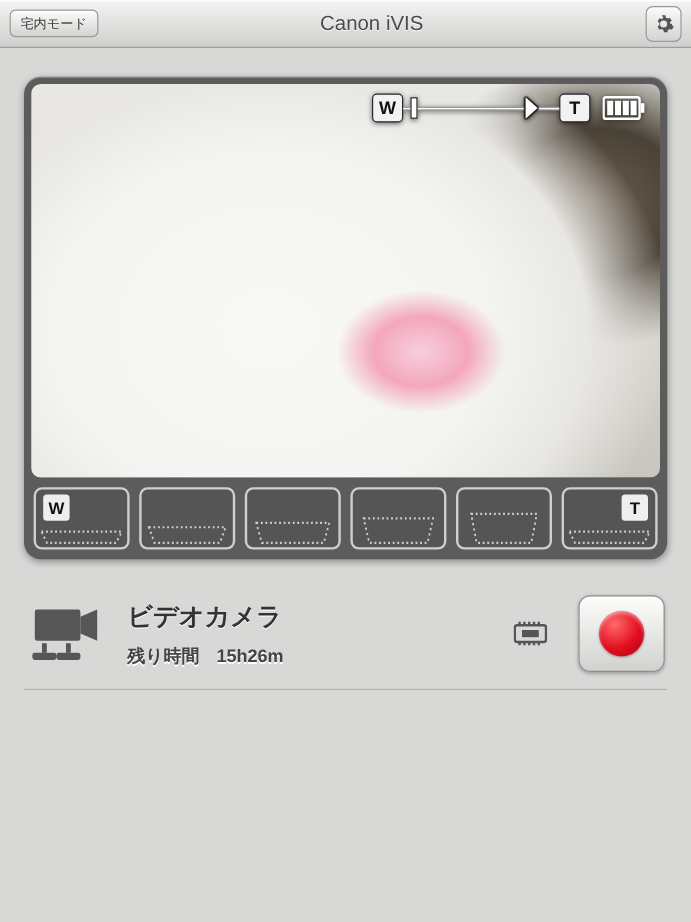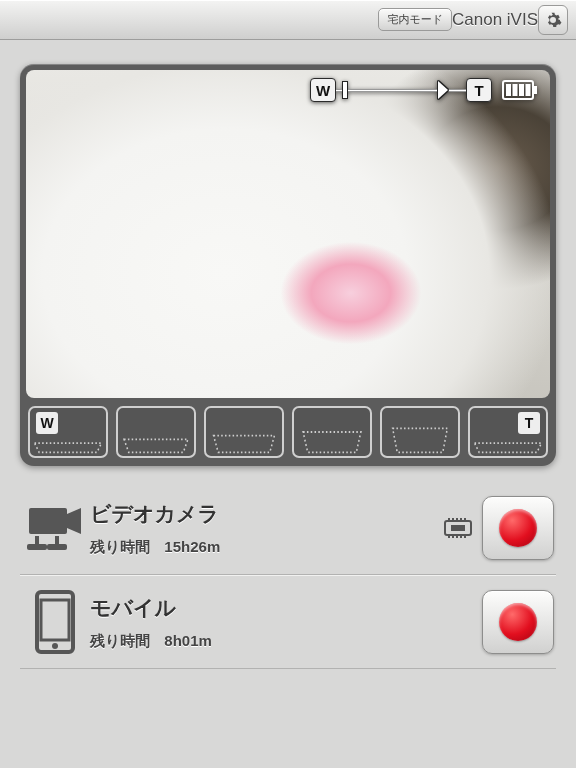--- a/index.html
+++ b/index.html
@@ -10,21 +10,21 @@
     color: #222;
   }
   
   .topbar {
     height: 40px;
     background: linear-gradient(#f4f4f3, #cfcfce);
     border-bottom: 1px solid #9d9d9c;
     box-shadow: 0 1px 0 #fff inset;
     display: flex;
     align-items: center;
-    justify-content: flex-end;
+    justify-content: space-between;
     padding: 0 8px;
   }
   .mode-btn {
     font-size: 11px;
     padding: 3px 8px;
     border: 1px solid #9a9a99;
     border-radius: 5px;
     background: linear-gradient(#fbfbfa, #d3d3d2);
     color: #3c3c3b;
     box-shadow: 0 1px 0 #fff inset;
@@ -127,20 +127,21 @@
   .zstep.t::after { right:6px; }
   .zstep svg { position:absolute; inset:0; width:100%; height:100%; }
 
   
   .rows { padding: 6px 20px 0; }
   .dev-row {
     display: flex; align-items: center;
     border-bottom: 1px solid #b2b2b1;
     border-top: 1px solid #f1f1f0;
     padding: 14px 2px 14px 0;
+    gap: 16px;
   }
   .dev-row:first-child { border-top: none; }
   .dev-icon { width: 70px; display:flex; justify-content:center; }
   .dev-icon svg { fill:#565656; }
   .dev-text { flex:1; }
   .dev-title { font-size: 21px; font-weight: 700; color:#333; text-shadow:0 1px 0 #fff; }
   .dev-sub { margin-top:10px; font-size:15px; font-weight:600; color:#444; text-shadow:0 1px 0 #fff; }
   .dev-sub .lbl { margin-right: 14px; }
   .mem-icon { margin-right: 10px; display:flex; align-items:center; }
   .mem-icon svg { fill:#555; }
@@ -265,32 +266,14 @@
         <line x1="17" y1="17" x2="17" y2="20" stroke="#555" stroke-width="2"></line>
         <line x1="21" y1="17" x2="21" y2="20" stroke="#555" stroke-width="2"></line>
         <rect x="7" y="7" width="14" height="6" fill="#555"></rect>
       </svg>
     </div>
     <button class="rec-btn">
       <div class="rec-dot"></div>
     </button>
   </div>
 
-  <div class="dev-row">
-    <div class="dev-icon">
-      <svg width="44" height="64" viewBox="0 0 44 64">
-        <rect x="4" y="2" width="36" height="60" rx="4" fill="none" stroke="#565656" stroke-width="4"></rect>
-        <rect x="8" y="10" width="28" height="40" fill="none" stroke="#565656" stroke-width="3"></rect>
-        <circle cx="22" cy="56" r="3" fill="#565656"></circle>
-      </svg>
-    </div>
-    <div class="dev-text">
-      <div class="dev-title">モバイル</div>
-      <div class="dev-sub">
-        <span class="lbl">残り時間</span><span>8h01m</span>
-      </div>
-    </div>
-    <button class="rec-btn">
-      <div class="rec-dot"></div>
-    </button>
-  </div>
 
 </div>
 
 </body></html>

